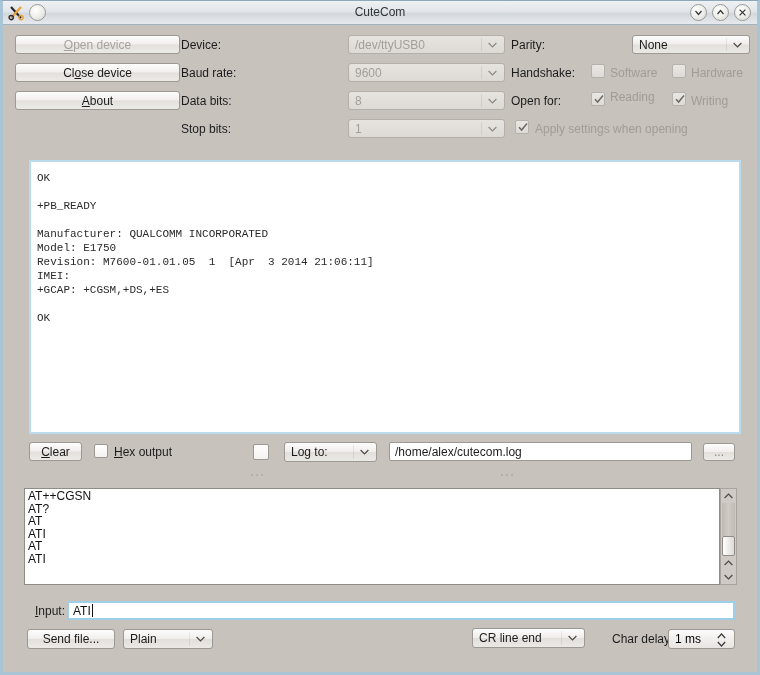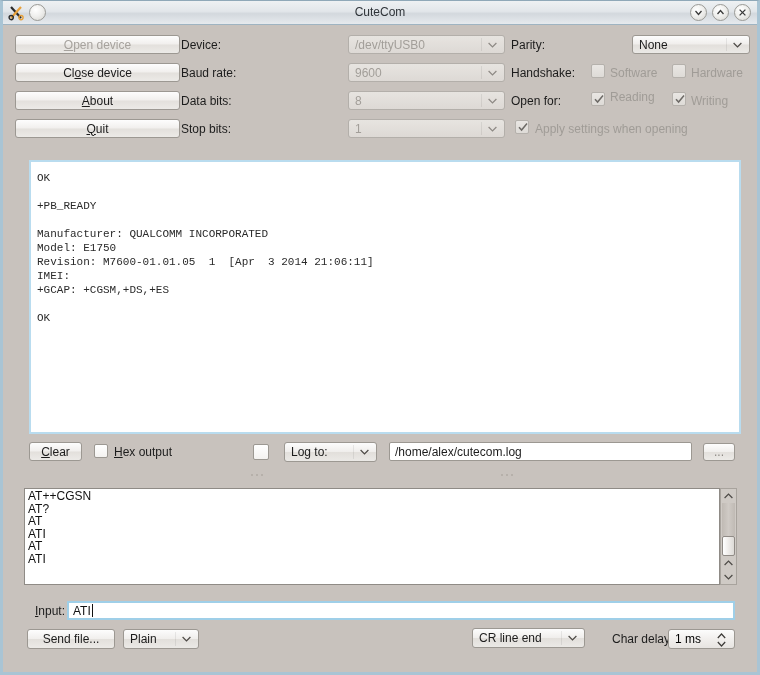--- a/index.html
+++ b/index.html
@@ -305,23 +305,20 @@
 
   <button class="btn disabled" style="position:absolute;left:12px;top:34px;width:165px;height:19px;">
     <span class="u">O</span><span>pen device</span>
   </button>
   <button class="btn" style="position:absolute;left:12px;top:62px;width:165px;height:19px;">
     <span>Cl</span><span class="u">o</span><span>se device</span>
   </button>
   <button class="btn" style="position:absolute;left:12px;top:90px;width:165px;height:19px;">
     <span class="u">A</span><span>bout</span>
   </button>
-  <button class="btn" style="position:absolute;left:12px;top:118px;width:165px;height:19px;">
-    <span class="u">Q</span><span>uit</span>
-  </button>
 
   <span class="lbl" style="left:178px;top:37px;">Device:</span>
   <span class="lbl" style="left:178px;top:65px;">Baud rate:</span>
   <span class="lbl" style="left:178px;top:93px;">Data bits:</span>
   <span class="lbl" style="left:178px;top:121px;">Stop bits:</span>
 
   <div class="combo disabled" style="position:absolute;left:345px;top:34px;width:157px;height:19px;">
     <span>/dev/ttyUSB0</span>
     <span class="sep"></span>
     <svg class="arrow" viewBox="0 0 9 6">
@@ -467,21 +464,21 @@
   </div>
 
   <span class="lbl" style="left:32px;top:603px;"><span class="u">I</span>nput:</span>
   <div id="input-field">
     <span>ATI</span>
       <span id="caret"></span>
   </div>
 
   <button class="btn" style="position:absolute;left:24px;top:628px;width:88px;height:20px;">Send file...</button>
 
-  <div class="combo" style="position:absolute;left:120px;top:628px;width:76px;height:20px;">
+  <div class="combo" style="position:absolute;left:120px;top:628px;width:90px;height:20px;">
     <span>Plain</span>
     <span class="sep"></span>
     <svg class="arrow" viewBox="0 0 9 6">
         <path d="M0.6 1 L4.5 5 L8.4 1" stroke="#4d4a46" stroke-width="1.2" fill="none"></path>
       </svg>
   </div>
 
   <div class="combo" style="position:absolute;left:469px;top:627px;width:113px;height:20px;">
     <span>CR line end</span>
     <span class="sep"></span>

